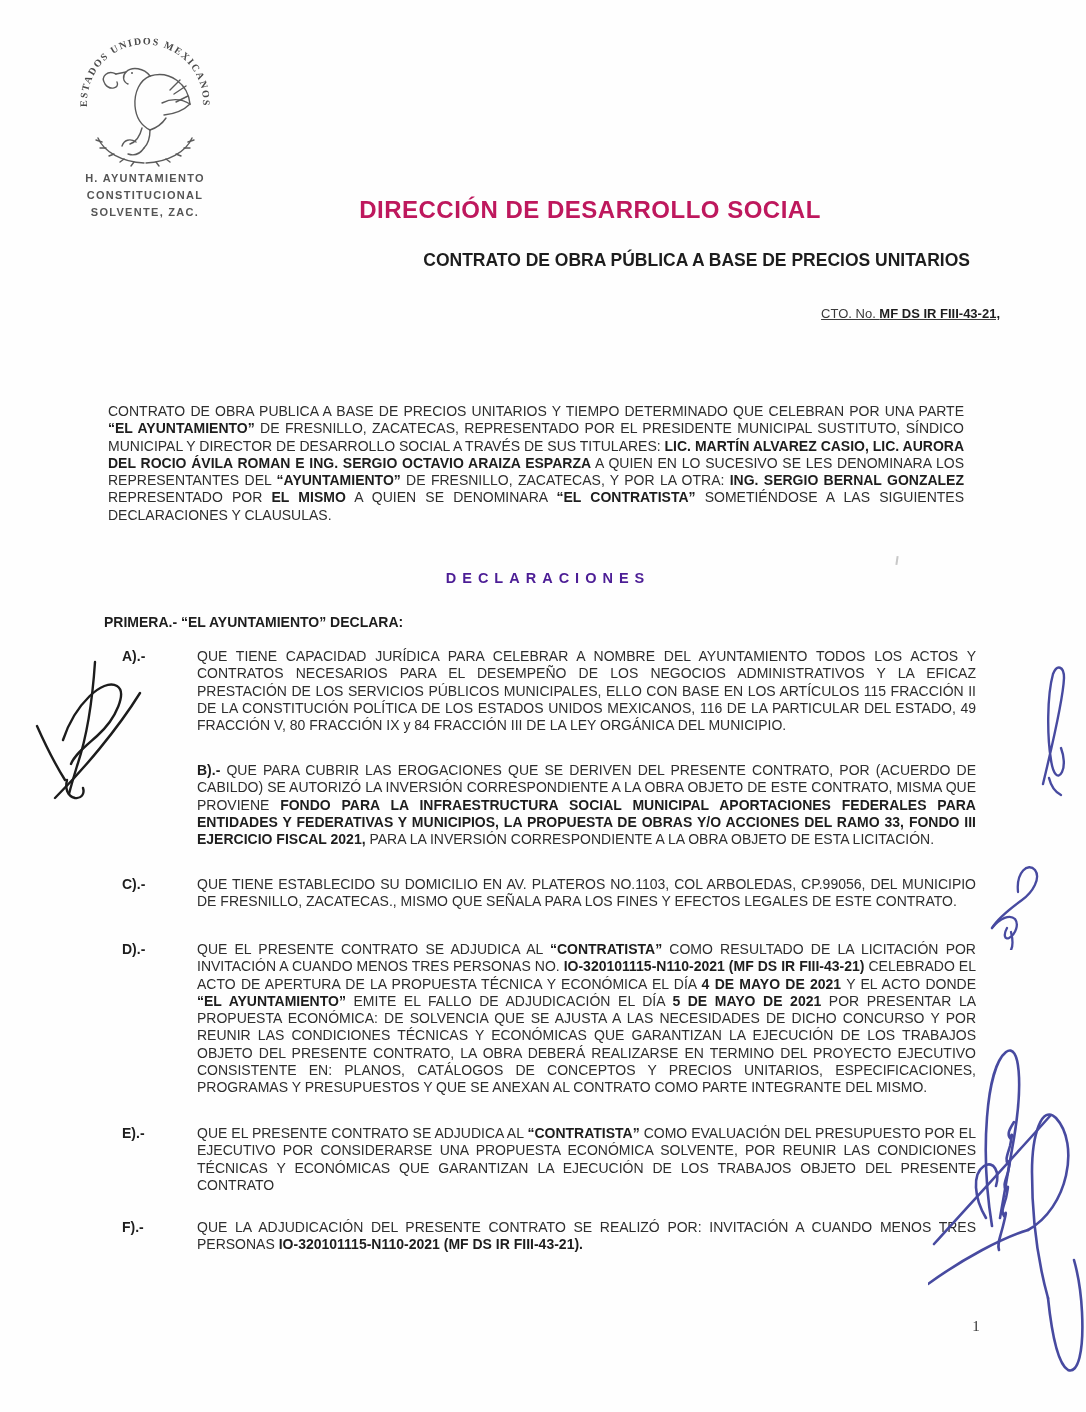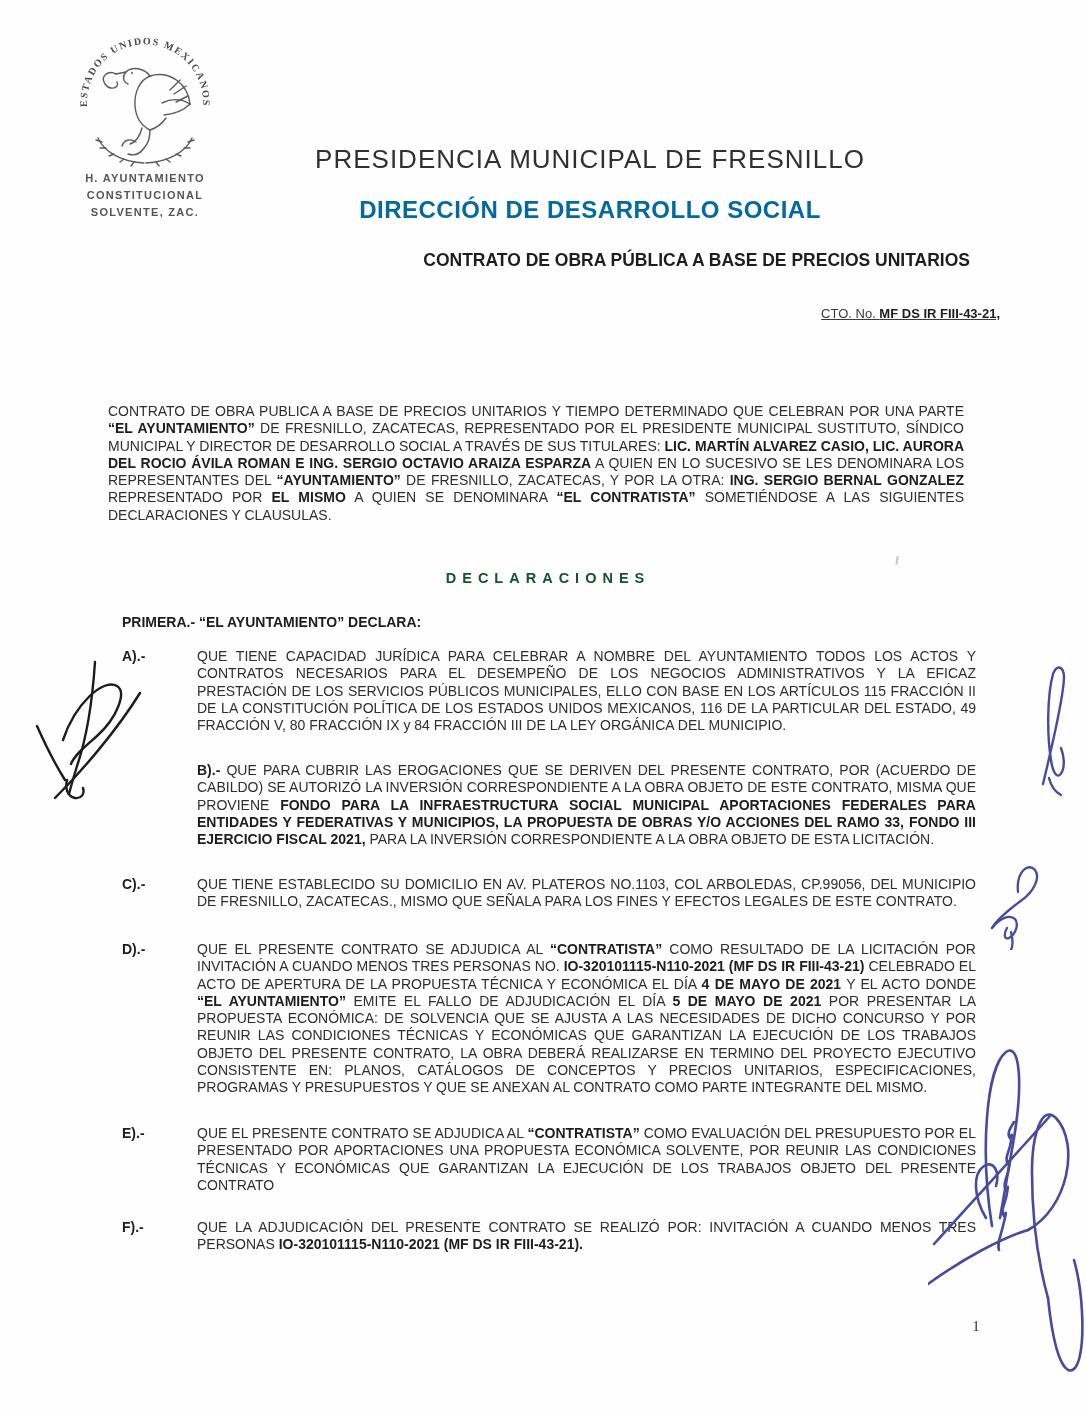--- a/index.html
+++ b/index.html
@@ -18,42 +18,42 @@
   .seal-wrap{position:absolute;left:68px;top:38px;width:154px;text-align:center;}
   .seal-svg{display:block;margin:0 auto;}
   .org-line{font-size:11px;font-weight:bold;color:#555;letter-spacing:1.3px;line-height:17px;}
 
   .doc-title{
     position:absolute;left:250px;top:144px;width:680px;
     text-align:center;font-size:26px;font-weight:normal;color:#303030;letter-spacing:1px;
   }
   .doc-dept{
     position:absolute;left:250px;top:196px;width:680px;
-    text-align:center;font-size:24px;font-weight:bold;color:#0369a1;letter-spacing:0.5px;
+    text-align:center;font-size:24px;font-weight:bold;color:#be185d;letter-spacing:0.5px;
   }
   .doc-contract-type{
     position:absolute;left:120px;top:250px;width:850px;
     text-align:right;font-size:17.5px;font-weight:bold;color:#1d1d1d;
   }
   .cto-block{
     position:absolute;left:150px;top:303px;width:850px;
     text-align:right;font-size:13px;line-height:21.5px;color:#3a3a3a;text-decoration:underline;
   }
 
   .intro{
     position:absolute;left:108px;top:403px;width:856px;
     font-size:14px;line-height:17.3px;text-align:justify;
   }
 
   .decl-heading{
     position:absolute;left:120px;top:570px;width:856px;
-    text-align:center;font-size:14.5px;font-weight:bold;color:#14532d;letter-spacing:6px;
+    text-align:center;font-size:14.5px;font-weight:bold;color:#4c1d95;letter-spacing:6px;
   }
   .primera{
-    position:absolute;left:122px;top:614px;width:856px;
+    position:absolute;left:104px;top:614px;width:856px;
     font-size:14px;font-weight:bold;color:#1d1d1d;
   }
 
   .decl-item{
     position:absolute;left:122px;width:854px;
     display:flex;align-items:flex-start;
     font-size:14px;line-height:17.3px;
   }
   .decl-label{flex:0 0 63px;font-weight:bold;color:#1d1d1d;}
   .decl-text{flex:1;text-align:justify;margin-left:12px;}
@@ -106,21 +106,20 @@
       </g>
       <text font-family="Liberation Serif, DejaVu Serif, serif" font-size="10" font-weight="bold" fill="#4a4a4a" letter-spacing="1.6">
         <textPath href="#sealArc" startOffset="50%" text-anchor="middle">ESTADOS UNIDOS MEXICANOS</textPath>
       </text>
     </svg>
     <div class="org-line">H. AYUNTAMIENTO</div>
     <div class="org-line">CONSTITUCIONAL</div>
     <div class="org-line">SOLVENTE, ZAC.</div>
   </div>
 
-  <div class="doc-title">PRESIDENCIA MUNICIPAL DE FRESNILLO</div>
   <div class="doc-dept">DIRECCIÓN DE DESARROLLO SOCIAL</div>
   <div class="doc-contract-type">CONTRATO DE OBRA PÚBLICA A BASE DE PRECIOS UNITARIOS</div>
 
   <div class="cto-block">
     <div><span>CTO. No. </span><span class="b">MF DS IR FIII-43-21,</span></div>
   </div>
 
   <div class="intro"><span>CONTRATO DE OBRA PUBLICA A BASE DE PRECIOS UNITARIOS Y TIEMPO DETERMINADO QUE CELEBRAN POR UNA PARTE </span><span class="b">“EL AYUNTAMIENTO”</span><span> DE FRESNILLO, ZACATECAS, REPRESENTADO POR EL PRESIDENTE MUNICIPAL SUSTITUTO, SÍNDICO MUNICIPAL Y DIRECTOR DE DESARROLLO SOCIAL A TRAVÉS DE SUS TITULARES: </span><span class="b">LIC. MARTÍN ALVAREZ CASIO, LIC. AURORA DEL ROCIO ÁVILA ROMAN E ING. SERGIO OCTAVIO ARAIZA ESPARZA</span><span> A QUIEN EN LO SUCESIVO SE LES DENOMINARA LOS REPRESENTANTES DEL </span><span class="b">“AYUNTAMIENTO”</span><span> DE FRESNILLO, ZACATECAS, Y POR LA OTRA: </span><span class="b">ING. SERGIO BERNAL GONZALEZ</span><span> REPRESENTADO POR </span><span class="b">EL MISMO</span><span> A QUIEN SE DENOMINARA </span><span class="b">“EL CONTRATISTA”</span><span> SOMETIÉNDOSE A LAS  SIGUIENTES DECLARACIONES Y CLAUSULAS.</span></div>
 
   <div class="artifact" style="left:896px;top:556px;width:2px;height:9px;transform:rotate(8deg);"></div>
@@ -143,21 +142,21 @@
     <div class="decl-text"><span>QUE TIENE ESTABLECIDO SU DOMICILIO EN AV. PLATEROS NO.1103, COL ARBOLEDAS, CP.99056, DEL MUNICIPIO DE FRESNILLO, ZACATECAS., MISMO QUE SEÑALA PARA LOS FINES Y EFECTOS LEGALES DE ESTE CONTRATO.</span></div>
   </div>
 
   <div class="decl-item" style="top:941px;">
     <span class="decl-label">D).-</span>
     <div class="decl-text"><span>QUE EL PRESENTE CONTRATO SE ADJUDICA AL </span><span class="b">“CONTRATISTA”</span><span> COMO RESULTADO DE LA LICITACIÓN POR INVITACIÓN A CUANDO MENOS TRES PERSONAS NO. </span><span class="b">IO-320101115-N110-2021 (MF DS IR FIII-43-21)</span><span> CELEBRADO EL ACTO DE APERTURA DE LA PROPUESTA TÉCNICA Y ECONÓMICA EL DÍA </span><span class="b">4 DE MAYO DE 2021</span><span> Y EL ACTO DONDE </span><span class="b">“EL AYUNTAMIENTO”</span><span> EMITE EL FALLO DE ADJUDICACIÓN EL DÍA </span><span class="b">5 DE MAYO DE 2021</span><span> POR PRESENTAR LA PROPUESTA ECONÓMICA:  DE SOLVENCIA QUE SE AJUSTA A LAS NECESIDADES DE DICHO CONCURSO Y POR REUNIR LAS CONDICIONES TÉCNICAS Y ECONÓMICAS QUE GARANTIZAN LA EJECUCIÓN DE LOS TRABAJOS OBJETO DEL PRESENTE CONTRATO, LA OBRA DEBERÁ REALIZARSE EN TERMINO DEL PROYECTO EJECUTIVO CONSISTENTE EN: PLANOS, CATÁLOGOS DE CONCEPTOS Y PRECIOS UNITARIOS, ESPECIFICACIONES, PROGRAMAS Y PRESUPUESTOS Y QUE SE ANEXAN AL CONTRATO COMO PARTE INTEGRANTE DEL MISMO.</span></div>
   </div>
 
   <div class="decl-item" style="top:1125px;">
     <span class="decl-label">E).-</span>
-    <div class="decl-text"><span>QUE EL PRESENTE CONTRATO SE ADJUDICA AL </span><span class="b">“CONTRATISTA”</span><span> COMO EVALUACIÓN DEL PRESUPUESTO POR EL PRESENTADO POR APORTACIONES UNA PROPUESTA ECONÓMICA SOLVENTE, POR REUNIR LAS CONDICIONES TÉCNICAS Y ECONÓMICAS QUE GARANTIZAN LA EJECUCIÓN DE LOS TRABAJOS OBJETO DEL PRESENTE CONTRATO</span></div>
+    <div class="decl-text"><span>QUE EL PRESENTE CONTRATO SE ADJUDICA AL </span><span class="b">“CONTRATISTA”</span><span> COMO EVALUACIÓN DEL PRESUPUESTO POR EL EJECUTIVO POR CONSIDERARSE UNA PROPUESTA ECONÓMICA SOLVENTE, POR REUNIR LAS CONDICIONES TÉCNICAS Y ECONÓMICAS QUE GARANTIZAN LA EJECUCIÓN DE LOS TRABAJOS OBJETO DEL PRESENTE CONTRATO</span></div>
   </div>
 
   <div class="decl-item" style="top:1219px;">
     <span class="decl-label">F).-</span>
     <div class="decl-text"><span>QUE LA ADJUDICACIÓN DEL PRESENTE CONTRATO SE REALIZÓ POR: INVITACIÓN A CUANDO MENOS TRES PERSONAS  </span><span class="b">IO-320101115-N110-2021 (MF DS IR FIII-43-21).</span></div>
   </div>
 
   <svg class="sig" style="left:25px;top:648px;" width="150" height="165" viewBox="0 0 150 165">
     <g stroke="#1c1c1c" stroke-width="2.4" fill="none" stroke-linecap="round">
       <path d="M70,14 C68,44 63,86 52,118 C49,128 46,138 44,146"></path>

